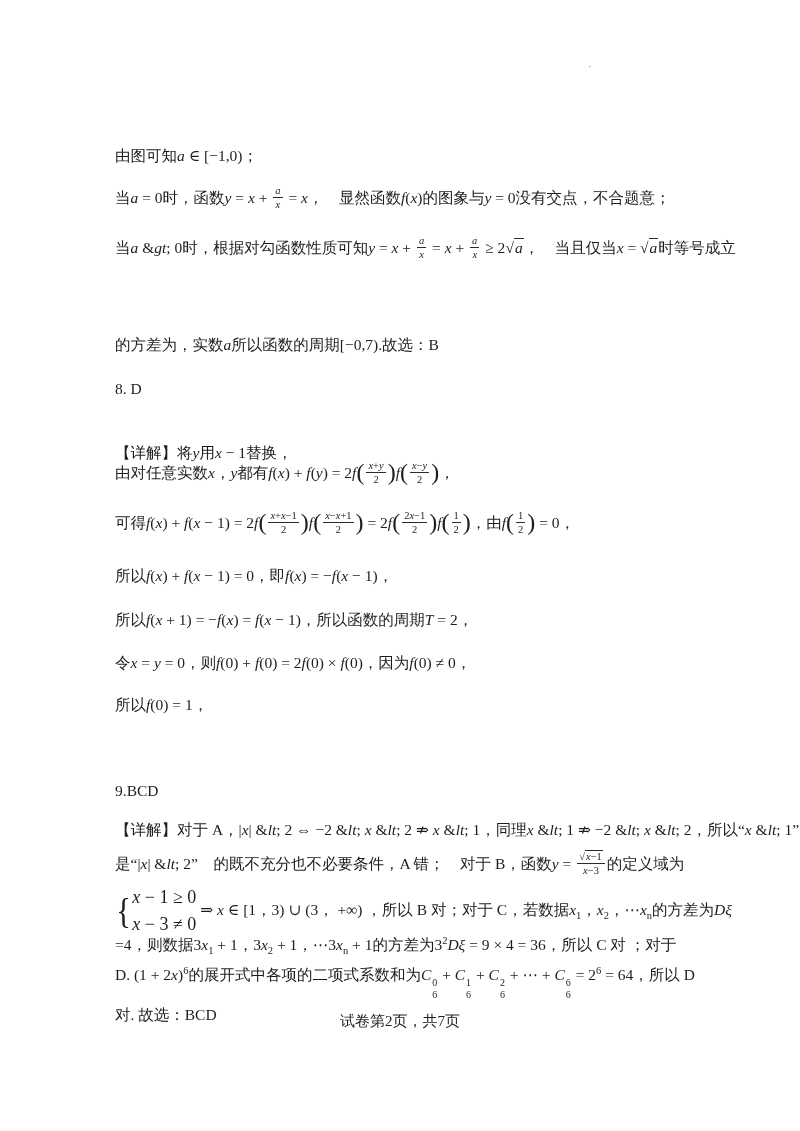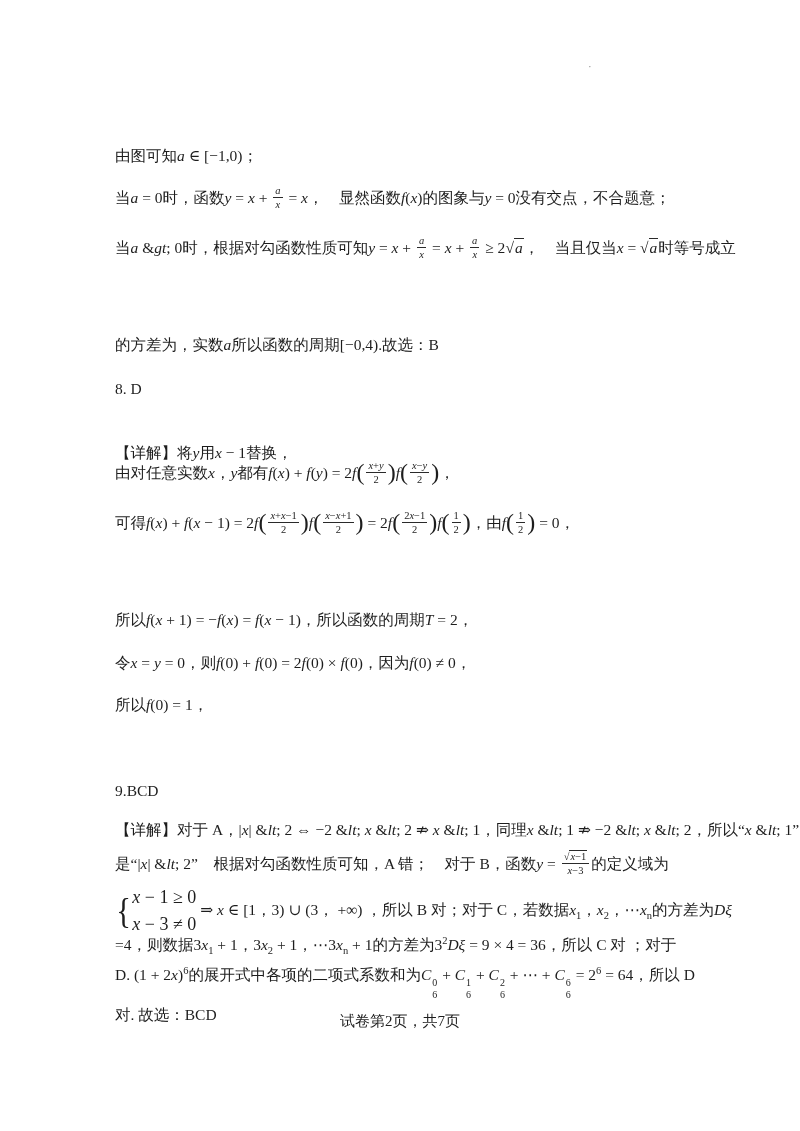--- a/index.html
+++ b/index.html
@@ -27,31 +27,32 @@
 </style>
 </head>
 <body>
 
 <div class="page">
   <span class="stray">·</span>
 
   <div class="line" style="top:141px"><span class="cjk">由图可知</span><span class="math"><i>a</i> ∈ [−1,0)</span><span class="cjk">；</span></div>
   <div class="line" style="top:183px"><span class="cjk">当</span><span class="math"><i>a</i> = 0</span><span class="cjk">时，函数</span><span class="math"><i>y</i> = <i>x</i> + </span><span class="frac"><span class="num"><i>a</i></span><span class="den"><i>x</i></span></span><span class="math"> = <i>x</i></span><span class="cjk">，　显然函数</span><span class="math"><i>f</i>(<i>x</i>)</span><span class="cjk">的图象与</span><span class="math"><i>y</i> = 0</span><span class="cjk">没有交点，不合题意；</span></div>
   <div class="line" style="top:233px"><span class="cjk">当</span><span class="math"><i>a</i> &amp;<i>gt</i>; 0</span><span class="cjk">时，根据对勾函数性质可知</span><span class="math"><i>y</i> = <i>x</i> + </span><span class="frac"><span class="num"><i>a</i></span><span class="den"><i>x</i></span></span><span class="math"> = <i>x</i> + </span><span class="frac"><span class="num"><i>a</i></span><span class="den"><i>x</i></span></span><span class="math"> ≥ 2</span><span class="math"><span class="rad">√</span><span class="radbar"><i>a</i></span></span><span class="cjk">，　当且仅当</span><span class="math"><i>x</i> = </span><span class="math"><span class="rad">√</span><span class="radbar"><i>a</i></span></span><span class="cjk">时等号成立</span></div>
-  <div class="line" style="top:330px"><span class="cjk">的方差为，实数</span><span class="math"><i>a</i></span><span class="cjk">所以函数的周期</span><span class="math">[−0,4)</span><span class="cjk">.故选：B</span></div>
+  <div class="line" style="top:330px"><span class="cjk">的方差为，实数</span><span class="math"><i>a</i></span><span class="cjk">所以函数的周期</span><span class="math">[−0,7)</span><span class="cjk">.故选：B</span></div>
   <div class="line" style="top:374px"><span class="cjk">8. D</span></div>
   <div class="line" style="top:438px"><span class="cjk">【详解】将</span><span class="math"><i>y</i></span><span class="cjk">用</span><span class="math"><i>x</i> − 1</span><span class="cjk">替换，</span></div>
   <div class="line" style="top:458px"><span class="cjk">由对任意实数</span><span class="math"><i>x</i></span><span class="cjk">，</span><span class="math"><i>y</i></span><span class="cjk">都有</span><span class="math"><i>f</i>(<i>x</i>) + <i>f</i>(<i>y</i>) = 2<i>f</i></span><span class="bigp">(</span><span class="frac"><span class="num"><i>x</i>+<i>y</i></span><span class="den">2</span></span><span class="bigp">)</span><span class="math"><i>f</i></span><span class="bigp">(</span><span class="frac"><span class="num"><i>x</i>−<i>y</i></span><span class="den">2</span></span><span class="bigp">)</span><span class="cjk">，</span></div>
   <div class="line" style="top:508px"><span class="cjk">可得</span><span class="math"><i>f</i>(<i>x</i>) + <i>f</i>(<i>x</i> − 1) = 2<i>f</i></span><span class="bigp">(</span><span class="frac"><span class="num"><i>x</i>+<i>x</i>−1</span><span class="den">2</span></span><span class="bigp">)</span><span class="math"><i>f</i></span><span class="bigp">(</span><span class="frac"><span class="num"><i>x</i>−<i>x</i>+1</span><span class="den">2</span></span><span class="bigp">)</span><span class="math"> = 2<i>f</i></span><span class="bigp">(</span><span class="frac"><span class="num">2<i>x</i>−1</span><span class="den">2</span></span><span class="bigp">)</span><span class="math"><i>f</i></span><span class="bigp">(</span><span class="frac"><span class="num">1</span><span class="den">2</span></span><span class="bigp">)</span><span class="cjk">，由</span><span class="math"><i>f</i></span><span class="bigp">(</span><span class="frac"><span class="num">1</span><span class="den">2</span></span><span class="bigp">)</span><span class="math"> = 0</span><span class="cjk">，</span></div>
+  <div class="line" style="top:561px"><span class="cjk">所以</span><span class="math"><i>f</i>(<i>x</i>) + <i>f</i>(<i>x</i> − 1) = 0</span><span class="cjk">，即</span><span class="math"><i>f</i>(<i>x</i>) = −<i>f</i>(<i>x</i> − 1)</span><span class="cjk">，</span></div>
   <div class="line" style="top:605px"><span class="cjk">所以</span><span class="math"><i>f</i>(<i>x</i> + 1) = −<i>f</i>(<i>x</i>) = <i>f</i>(<i>x</i> − 1)</span><span class="cjk">，所以函数的周期</span><span class="math"><i>T</i> = 2</span><span class="cjk">，</span></div>
   <div class="line" style="top:648px"><span class="cjk">令</span><span class="math"><i>x</i> = <i>y</i> = 0</span><span class="cjk">，则</span><span class="math"><i>f</i>(0) + <i>f</i>(0) = 2<i>f</i>(0) × <i>f</i>(0)</span><span class="cjk">，因为</span><span class="math"><i>f</i>(0) ≠ 0</span><span class="cjk">，</span></div>
   <div class="line" style="top:690px"><span class="cjk">所以</span><span class="math"><i>f</i>(0) = 1</span><span class="cjk">，</span></div>
   <div class="line" style="top:776px"><span class="cjk">9.BCD</span></div>
   <div class="line" style="top:815px"><span class="cjk">【详解】对于 A，</span><span class="math">|<i>x</i>| &amp;<i>lt</i>; 2 ⇔ −2 &amp;<i>lt</i>; <i>x</i> &amp;<i>lt</i>; 2 ⇏ <i>x</i> &amp;<i>lt</i>; 1</span><span class="cjk">，同理</span><span class="math"><i>x</i> &amp;<i>lt</i>; 1 ⇏ −2 &amp;<i>lt</i>; <i>x</i> &amp;<i>lt</i>; 2</span><span class="cjk">，所以“</span><span class="math"><i>x</i> &amp;<i>lt</i>; 1</span><span class="cjk">”</span></div>
-  <div class="line" style="top:849px"><span class="cjk">是“</span><span class="math">|<i>x</i>| &amp;<i>lt</i>; 2</span><span class="cjk">”　根据对勾函数性质可知，A 错；　对于 B，函数</span><span class="math"><i>y</i> = </span><span class="frac"><span class="num"><span class="rad">√</span><span class="radbar"><i>x</i>−1</span></span><span class="den"><i>x</i>−3</span></span><span class="cjk">的定义域为</span></div>
+  <div class="line" style="top:849px"><span class="cjk">是“</span><span class="math">|<i>x</i>| &amp;<i>lt</i>; 2</span><span class="cjk">”　的既不充分也不必要条件，A 错；　对于 B，函数</span><span class="math"><i>y</i> = </span><span class="frac"><span class="num"><span class="rad">√</span><span class="radbar"><i>x</i>−1</span></span><span class="den"><i>x</i>−3</span></span><span class="cjk">的定义域为</span></div>
   <div class="line" style="top:884px"><span class="cases">
         <span class="brace">{</span>
         <span class="rows">
           <span><i>x</i> − 1 ≥ 0</span>
           <span><i>x</i> − 3 ≠ 0</span>
         </span>
       </span><span class="math"> ⇒ <i>x</i> ∈ [1，3) ∪ (3， +∞) </span><span class="cjk">，所以 B 对；对于 C，若数据</span><span class="math"><i>x</i></span><sub class="sb">1</sub><span class="cjk">，</span><span class="math"><i>x</i></span><sub class="sb">2</sub><span class="cjk">，</span><span class="math">⋯<i>x</i></span><sub class="sb">n</sub><span class="cjk">的方差为</span><span class="math"><i>Dξ</i></span></div>
   <div class="line" style="top:930px"><span class="cjk">=4，则数据</span><span class="math">3<i>x</i></span><sub class="sb">1</sub><span class="math"> + 1</span><span class="cjk">，</span><span class="math">3<i>x</i></span><sub class="sb">2</sub><span class="math"> + 1</span><span class="cjk">，</span><span class="math">⋯3<i>x</i></span><sub class="sb">n</sub><span class="math"> + 1</span><span class="cjk">的方差为</span><span class="math">3</span><sup class="sp">2</sup><span class="math"><i>Dξ</i> = 9 × 4 = 36</span><span class="cjk">，所以 C 对 ；对于</span></div>
   <div class="line" style="top:960px"><span class="cjk">D. </span><span class="math">(1 + 2<i>x</i>)</span><sup class="sp">6</sup><span class="cjk">的展开式中各项的二项式系数和为</span><span class="math"><i>C</i></span><span class="ss">
         <span>0</span>

